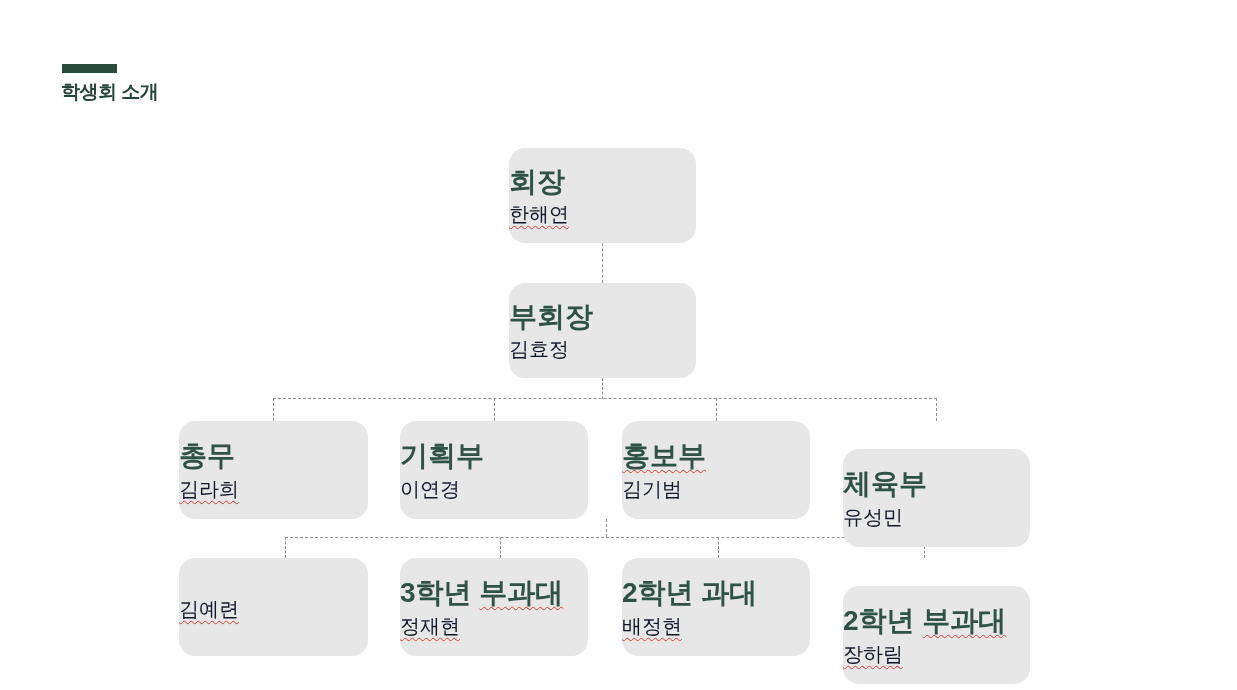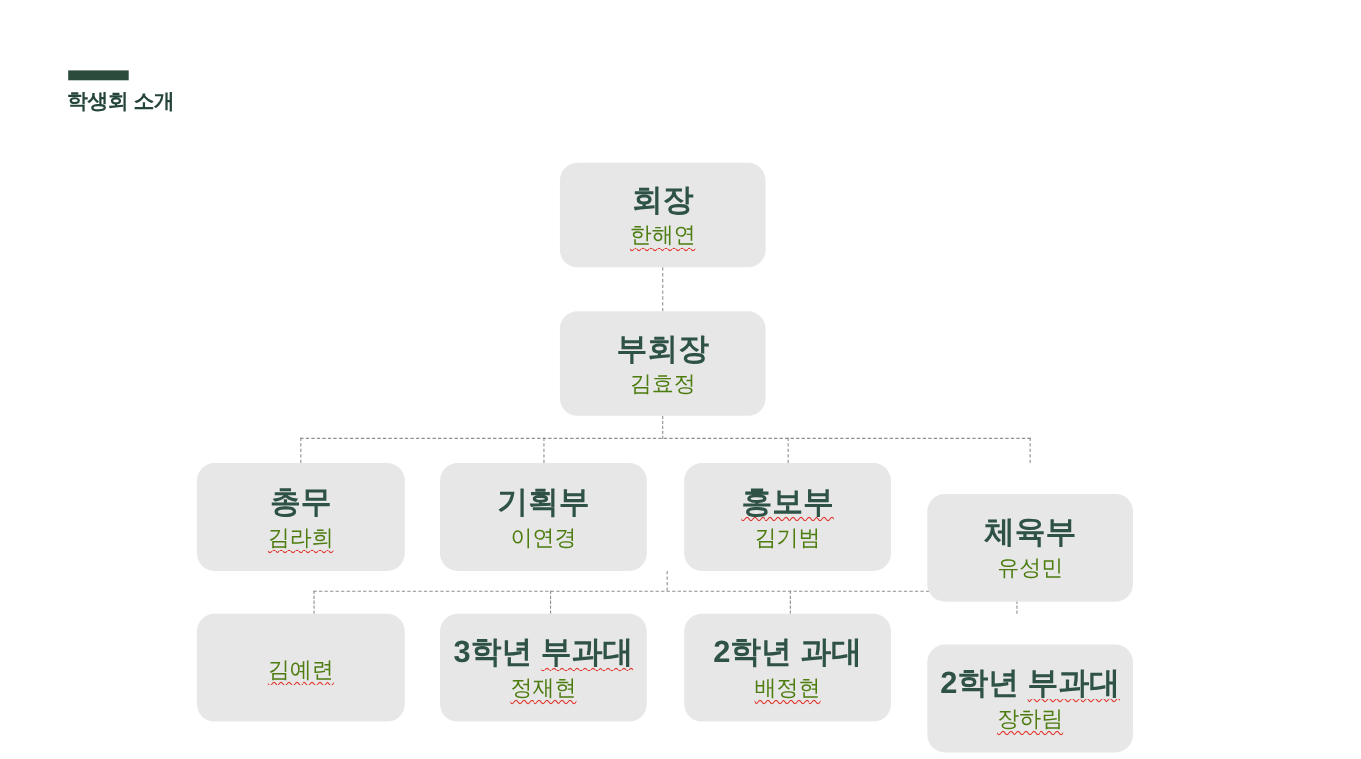--- a/index.html
+++ b/index.html
@@ -24,32 +24,32 @@
     color: #25443A; letter-spacing: -0.5px;
     white-space: nowrap;
   }
 
   
   .node {
     position: absolute;
     background: #E7E7E7;
     border-radius: 16px;
     display: flex; flex-direction: column;
-    align-items: center; justify-content: center;
+    align-items: flex-start; justify-content: center;
     text-align: center;
     z-index: 2;
   }
   .node-title {
     font-size: 28px; font-weight: 600;
     color: #2E5245; line-height: 1.2;
     white-space: nowrap;
   }
   .node-name {
     font-size: 20px; font-weight: 400;
-    color: #4d7c0f; line-height: 1.2;
+    color: #0f172a; line-height: 1.2;
     margin-top: 4px;
     white-space: nowrap;
   }
   .wavy {
     text-decoration-line: underline;
     text-decoration-style: wavy;
     text-decoration-color: #E0392F;
     text-decoration-thickness: 1px;
     text-underline-offset: 4px;
   }

